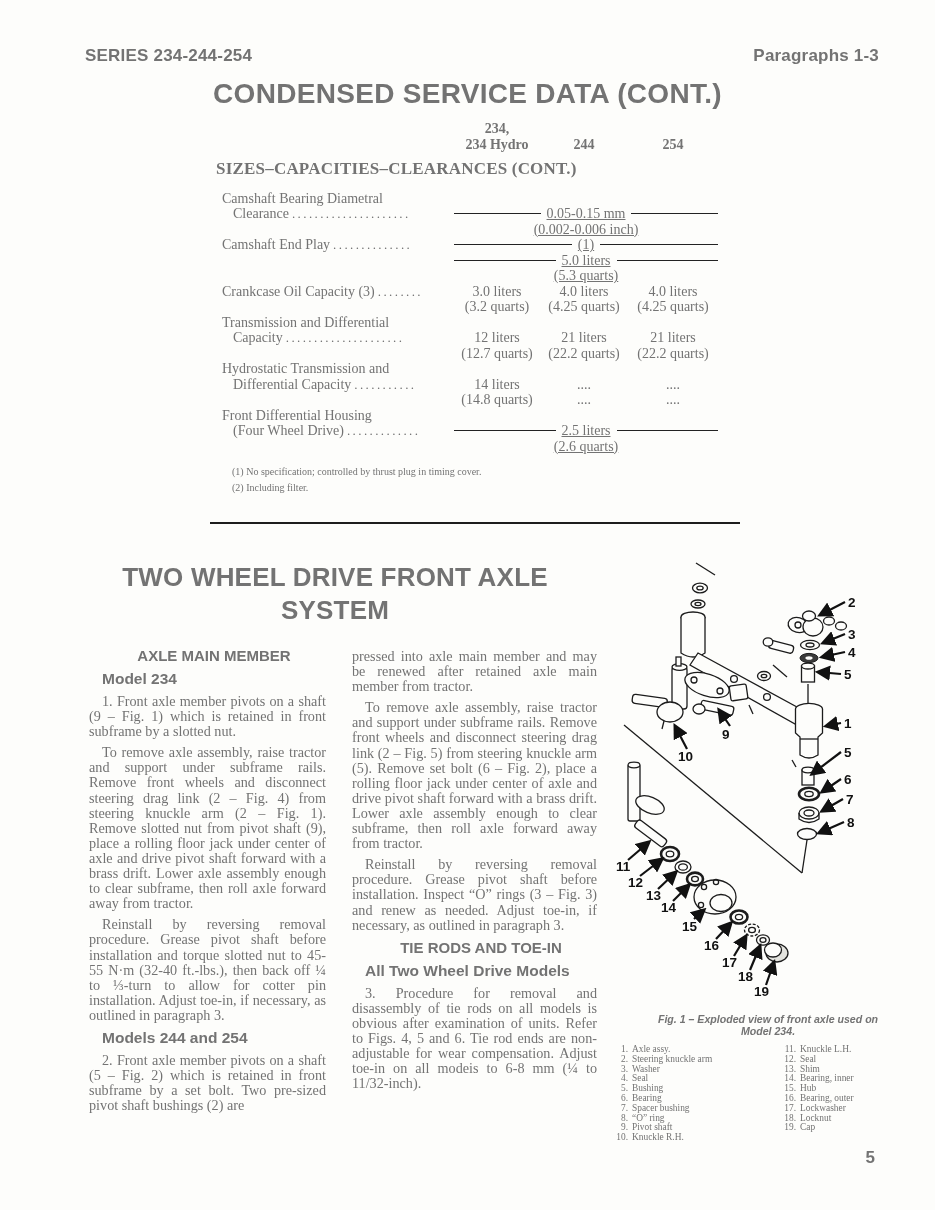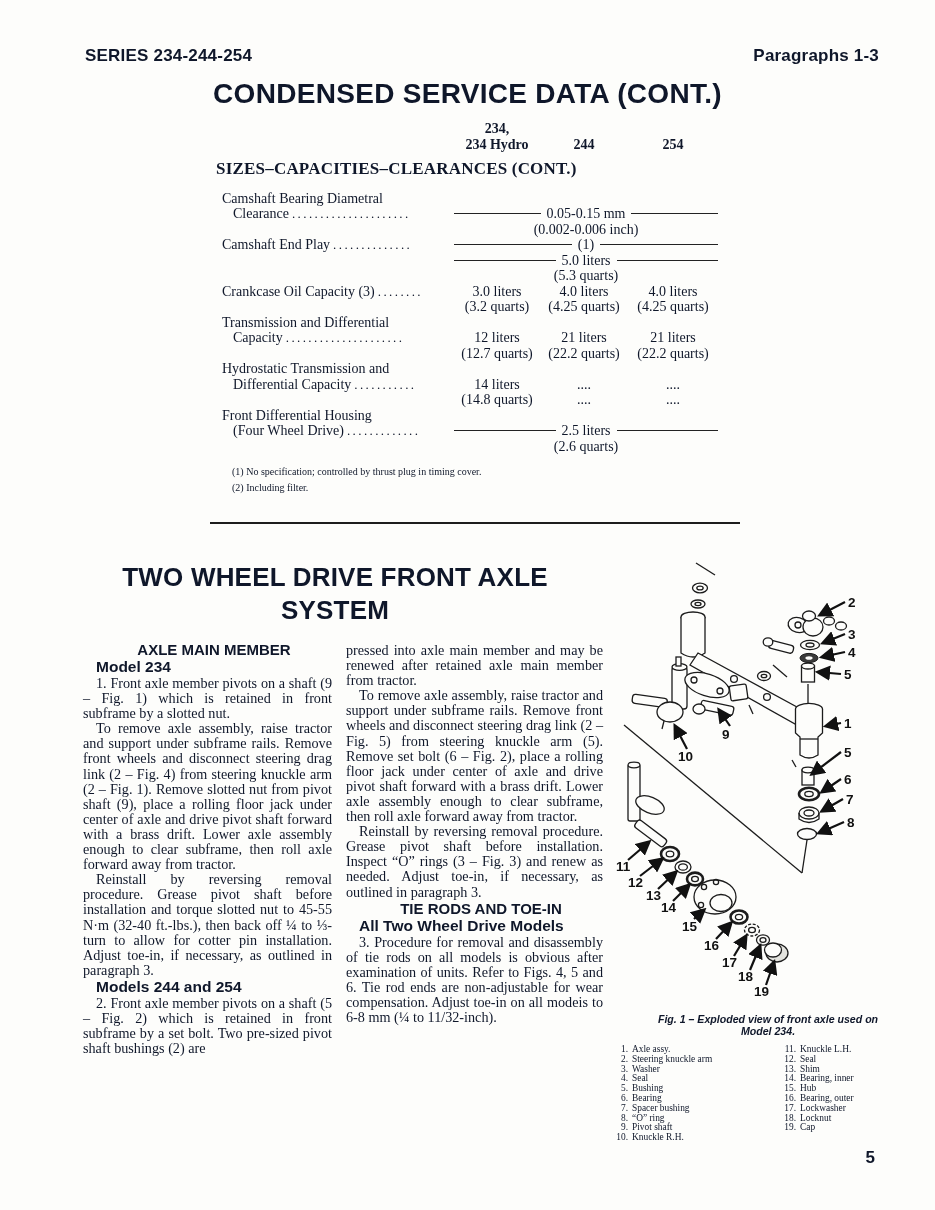--- a/index.html
+++ b/index.html
@@ -1,46 +1,46 @@
 <!DOCTYPE html>
 <html><head>
 <meta charset="utf-8">
 <style>
   html,body{margin:0;padding:0;background:#e8e8e4;}
-  .page{position:relative;width:935px;height:1210px;background:#fdfdfb;color:#0f172a;
+  .page{position:relative;width:935px;height:1210px;background:#fdfdfb;color:#737373;
         font-family:"Liberation Serif",serif;overflow:hidden;}
   
   .runhead{position:absolute;top:46px;left:85px;right:56px;display:flex;justify-content:space-between;
            font:700 17px "Liberation Sans",sans-serif;letter-spacing:.2px;}
   
   .title{position:absolute;top:78px;left:0;width:935px;text-align:center;
          font:700 28px "Liberation Sans",sans-serif;letter-spacing:.3px;}
   
   .spec{position:absolute;left:222px;top:121px;width:496px;font-size:14px;line-height:15.5px;}
   .row{display:grid;grid-template-columns:232px 86px 88px 90px;}
   .cell{text-align:center;white-space:nowrap;}
   .thead{font-weight:700;}
   .pad1{padding-top:15.5px;}
   .subhead{font-weight:700;font-size:17px;margin:9px 0 14px -6px;letter-spacing:.2px;}
   .lab .l1,.lab .l2{white-space:nowrap;overflow:hidden;}
   .lab .l2{padding-left:11px;}
   .dots{letter-spacing:2.4px;margin-left:3px;font-size:13px;}
-  .span3{grid-column:2/5;}
+  .span3{grid-column:2/5;text-decoration:underline;}
   .sline{display:flex;align-items:center;gap:6px;}
   .sline i{flex:1;border-top:1.4px solid #232323;height:0;}
   .scap{text-align:center;}
   .vc{display:flex;flex-direction:column;align-items:center;}
   
   .footnotes{position:absolute;left:232px;top:464px;font-size:10px;line-height:16px;}
   .rule{position:absolute;left:210px;top:522px;width:530px;height:2px;background:#1d1d1d;}
   
   .sec-title{position:absolute;top:561px;left:75px;width:520px;text-align:center;
              font:700 26px/33px "Liberation Sans",sans-serif;letter-spacing:.2px;}
   .col{position:absolute;font-size:14.2px;line-height:15.1px;text-align:justify;}
-  .col p{margin:0;text-indent:13px;}
+  .col p{margin:6px;text-indent:13px;}
   .col p.noindent{text-indent:0;}
   .col-left{left:83px;top:641px;width:249px;}
   .col-mid{left:346px;top:643px;width:257px;}
   .chead{font:700 15px "Liberation Sans",sans-serif;text-align:center;margin:0;}
   .csub{font:700 15.5px "Liberation Sans",sans-serif;text-align:left;margin:13px 0 0 0;}
   .mt9{margin-top:9px;}
   .mt14{margin-top:14px;}
   .mt24{margin-top:24px;}
   .mt12{margin-top:12px;}
   .mt8{margin-top:8px;}

